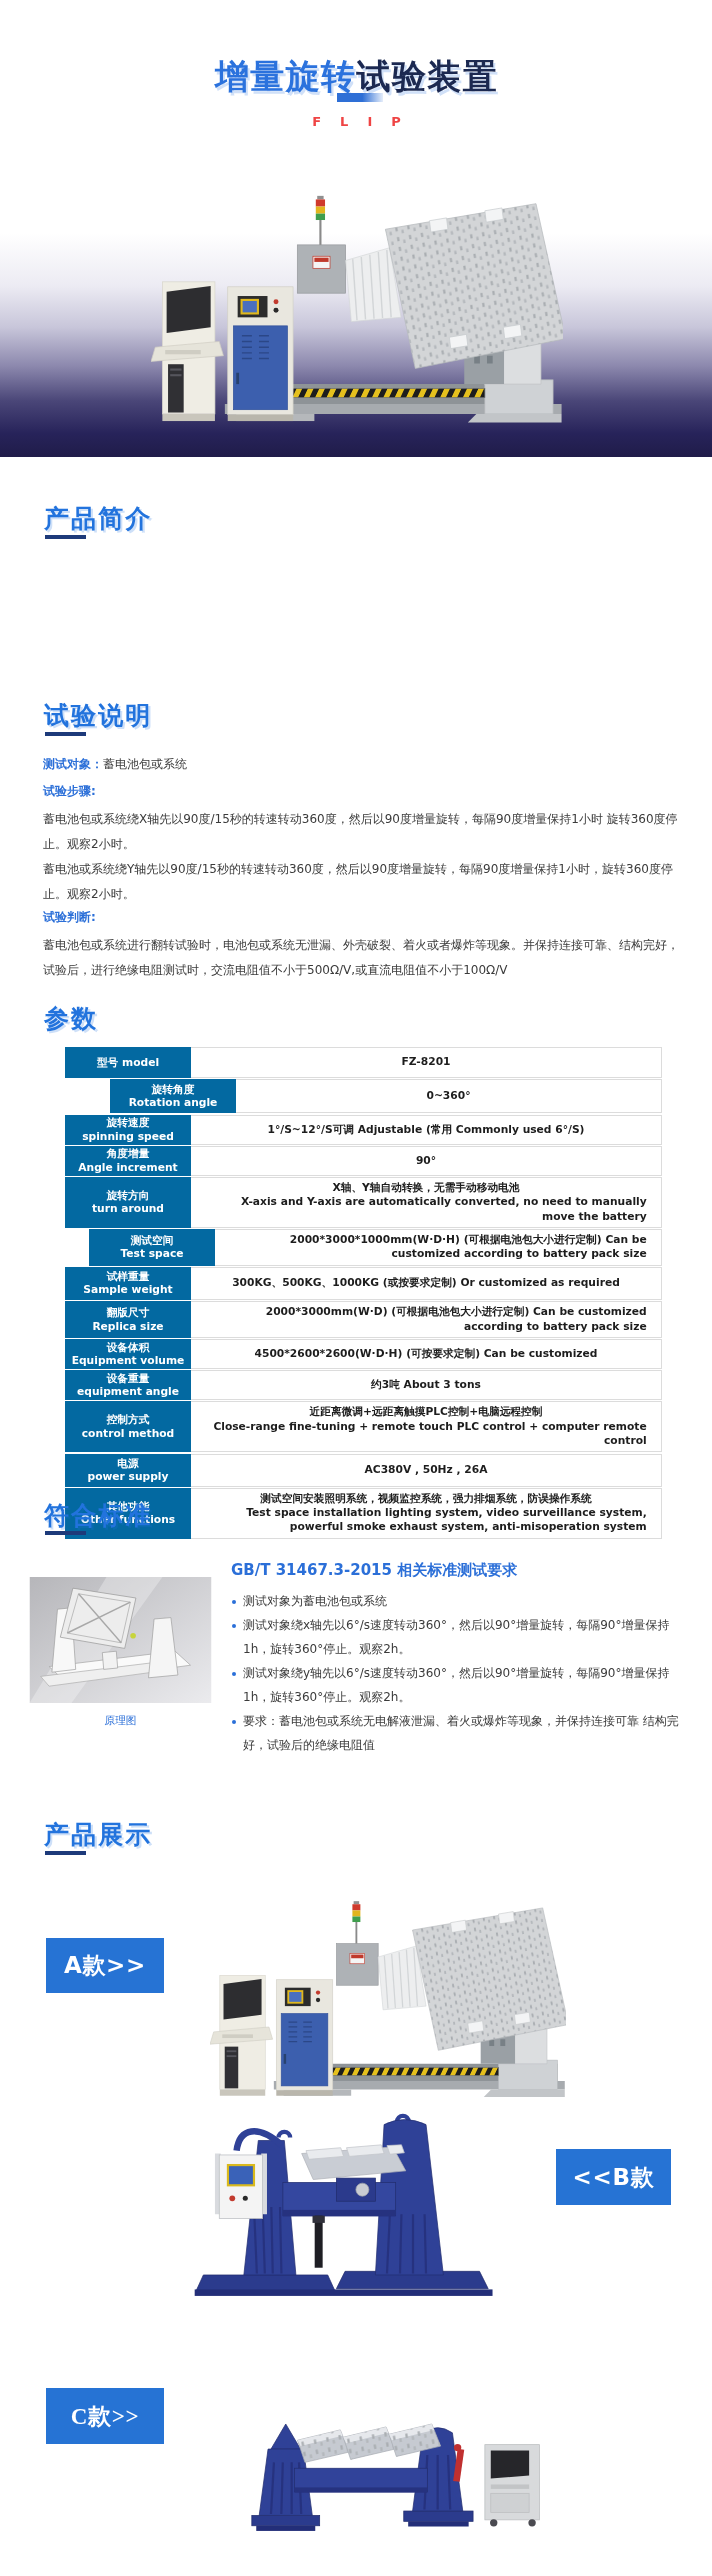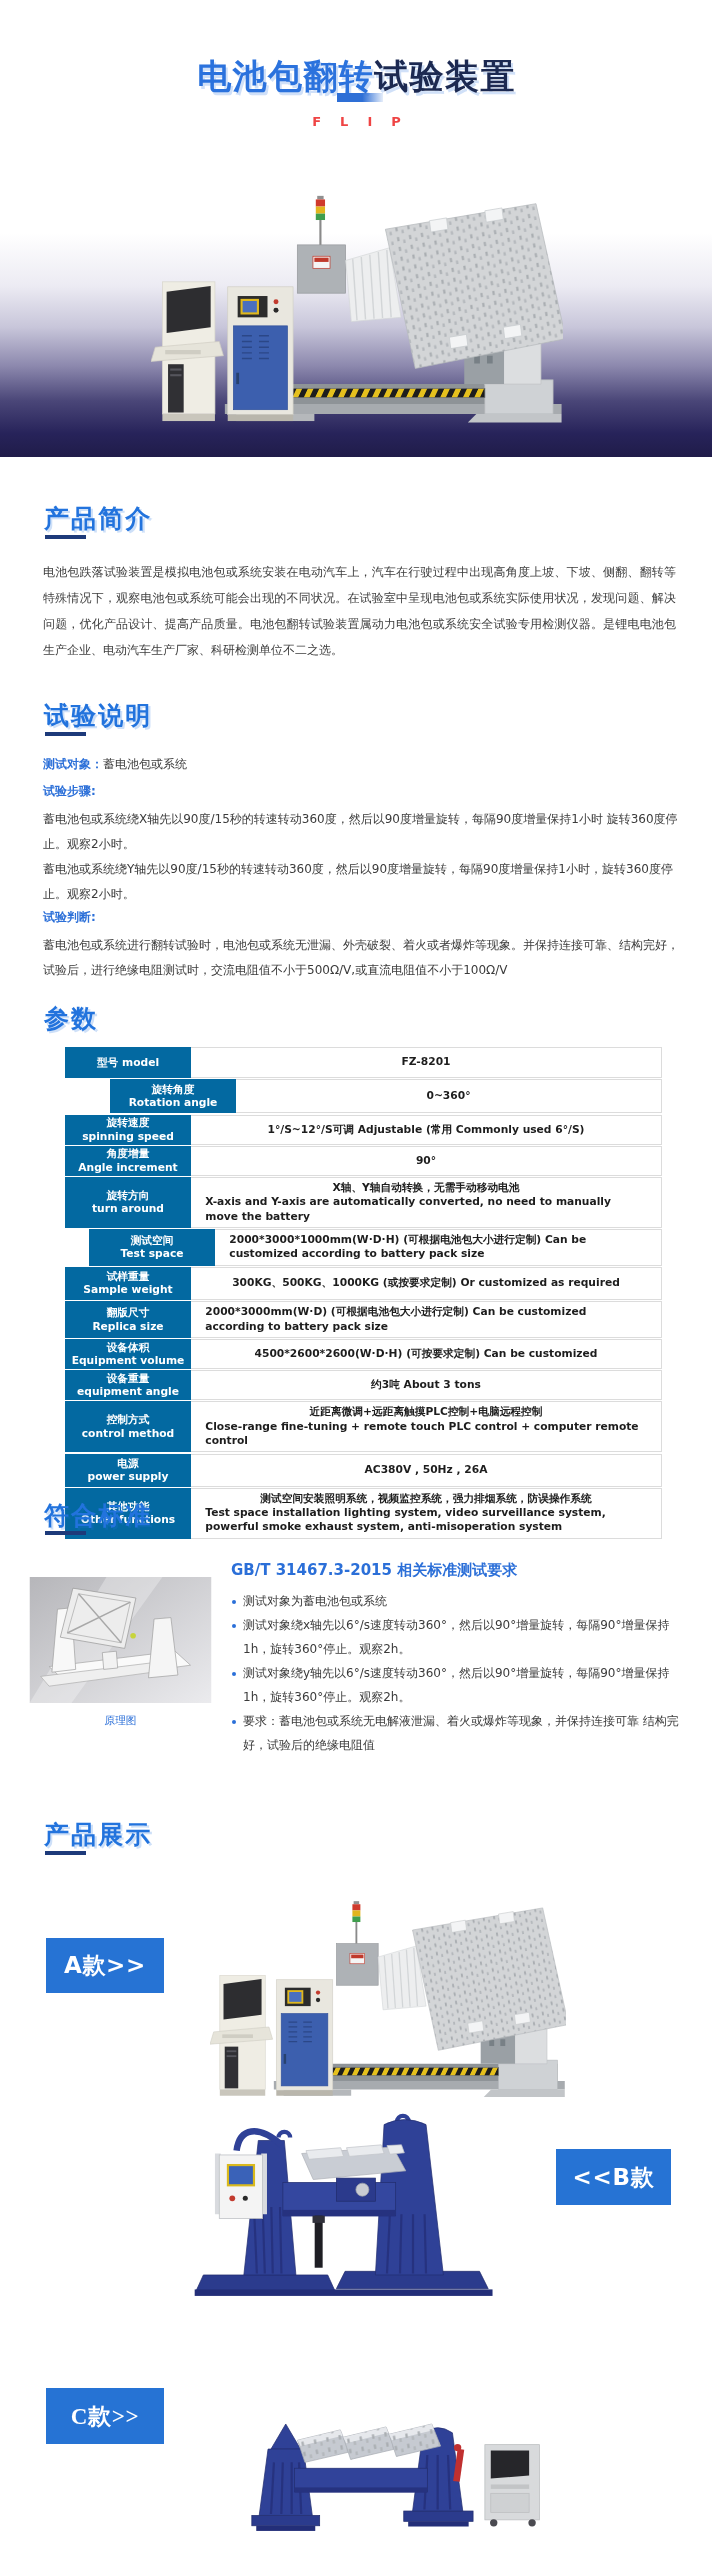--- a/index.html
+++ b/index.html
@@ -37,21 +37,21 @@
   .lbl { color:#2b6fd8; font-weight:bold; }
   .step { position:absolute; left:43px; width:636px; font-size:12px; color:#3b3b3b; line-height:25px; }
 
   
   .ptable { position:absolute; top:1047px; left:65px; width:597px; }
   .trow { display:flex; margin-bottom:1.4px; }
   .trow .th { width:126px; background:#0369a1; color:#ffffff; font-weight:bold; font-size:10.7px;
     line-height:13.5px; display:flex; flex-direction:column; justify-content:center; align-items:center;
     text-align:center; padding:1.4px 2.9px; }
   .trow .td { flex:1; background:#ffffff; border:0.7px solid #dcdcdc; border-left:none;
-    display:flex; flex-direction:column; justify-content:center; align-items:center; text-align:left;
+    display:flex; flex-direction:column; justify-content:center; align-items:center; text-align:right;
     font-size:10.7px; font-weight:bold; color:#1d1d1d; line-height:14.3px; padding:2.9px 14.3px; }
 
   
   .std-img { position:absolute; left:28px; top:1577px; width:185px; height:126px; }
   .std-caption { position:absolute; left:28px; top:1714px; width:185px; text-align:center;
     font-size:10.7px; color:#2b6fd8; }
   .std-title { position:absolute; left:231px; top:1561px; font-size:15px; font-weight:bold; color:#2b6fd8; }
   .std-list { position:absolute; left:231px; top:1589px; width:463px; }
   .std-li { position:relative; padding-left:12px; font-size:12px; line-height:24px; color:#3b3b3b; }
   .std-li .dot { position:absolute; left:0.7px; top:10.7px; width:4.3px; height:4.3px; border-radius:50%;
@@ -266,33 +266,32 @@
       <line x1="70" y1="24" x2="131" y2="94" stroke="#a8a8a8" stroke-width="2"></line>
       <line x1="144" y1="36" x2="54" y2="80" stroke="#a8a8a8" stroke-width="2"></line>
       <circle cx="148" cy="84" r="4" fill="#c7d43c"></circle>
       <polygon points="104,108 124,106 126,130 106,132" fill="#f2f2f2" stroke="#9f9f9f"></polygon>
     </symbol>
   </defs>
 </svg>
 
 <div class="page">
 
-  <h1 class="main-title"><span class="t-blue">电池包翻转</span><span class="t-dark">试验装置</span></h1>
+  <h1 class="main-title"><span class="t-blue">增量旋转</span><span class="t-dark">试验装置</span></h1>
   <div class="title-bar"></div>
   <div class="flip-sub">FLIP</div>
 
   <div class="hero">
     <svg class="hero-machine" viewBox="0 0 580 350">
         <use href="#sym-machine-a"></use>
       </svg>
   </div>
 
   <h2 class="sec-h" style="top:502px;">产品简介</h2>
   <div class="sec-u" style="top:535px;"></div>
-  <p class="intro-body">电池包跌落试验装置是模拟电池包或系统安装在电动汽车上，汽车在行驶过程中出现高角度上坡、下坡、侧翻、翻转等特殊情况下，观察电池包或系统可能会出现的不同状况。在试验室中呈现电池包或系统实际使用状况，发现问题、解决问题，优化产品设计、提高产品质量。电池包翻转试验装置属动力电池包或系统安全试验专用检测仪器。是锂电电池包生产企业、电动汽车生产厂家、科研检测单位不二之选。</p>
 
   <h2 class="sec-h" style="top:699px;">试验说明</h2>
   <div class="sec-u" style="top:732px;"></div>
   <div class="t-line" style="top:754px;"><span class="lbl">测试对象：</span><span>蓄电池包或系统</span></div>
   <div class="t-line" style="top:781px;"><span class="lbl">试验步骤:</span></div>
   <div class="step" style="top:807px;">蓄电池包或系统绕X轴先以90度/15秒的转速转动360度，然后以90度增量旋转，每隔90度增量保持1小时 旋转360度停止。观察2小时。</div>
   <div class="step" style="top:857px;">蓄电池或系统绕Y轴先以90度/15秒的转速转动360度，然后以90度增量旋转，每隔90度增量保持1小时，旋转360度停止。观察2小时。</div>
   <div class="t-line" style="top:907px;"><span class="lbl">试验判断:</span></div>
   <div class="step" style="top:933px;">蓄电池包或系统进行翻转试验时，电池包或系统无泄漏、外壳破裂、着火或者爆炸等现象。并保持连接可靠、结构完好，试验后，进行绝缘电阻测试时，交流电阻值不小于500Ω/V,或直流电阻值不小于100Ω/V</div>
 

